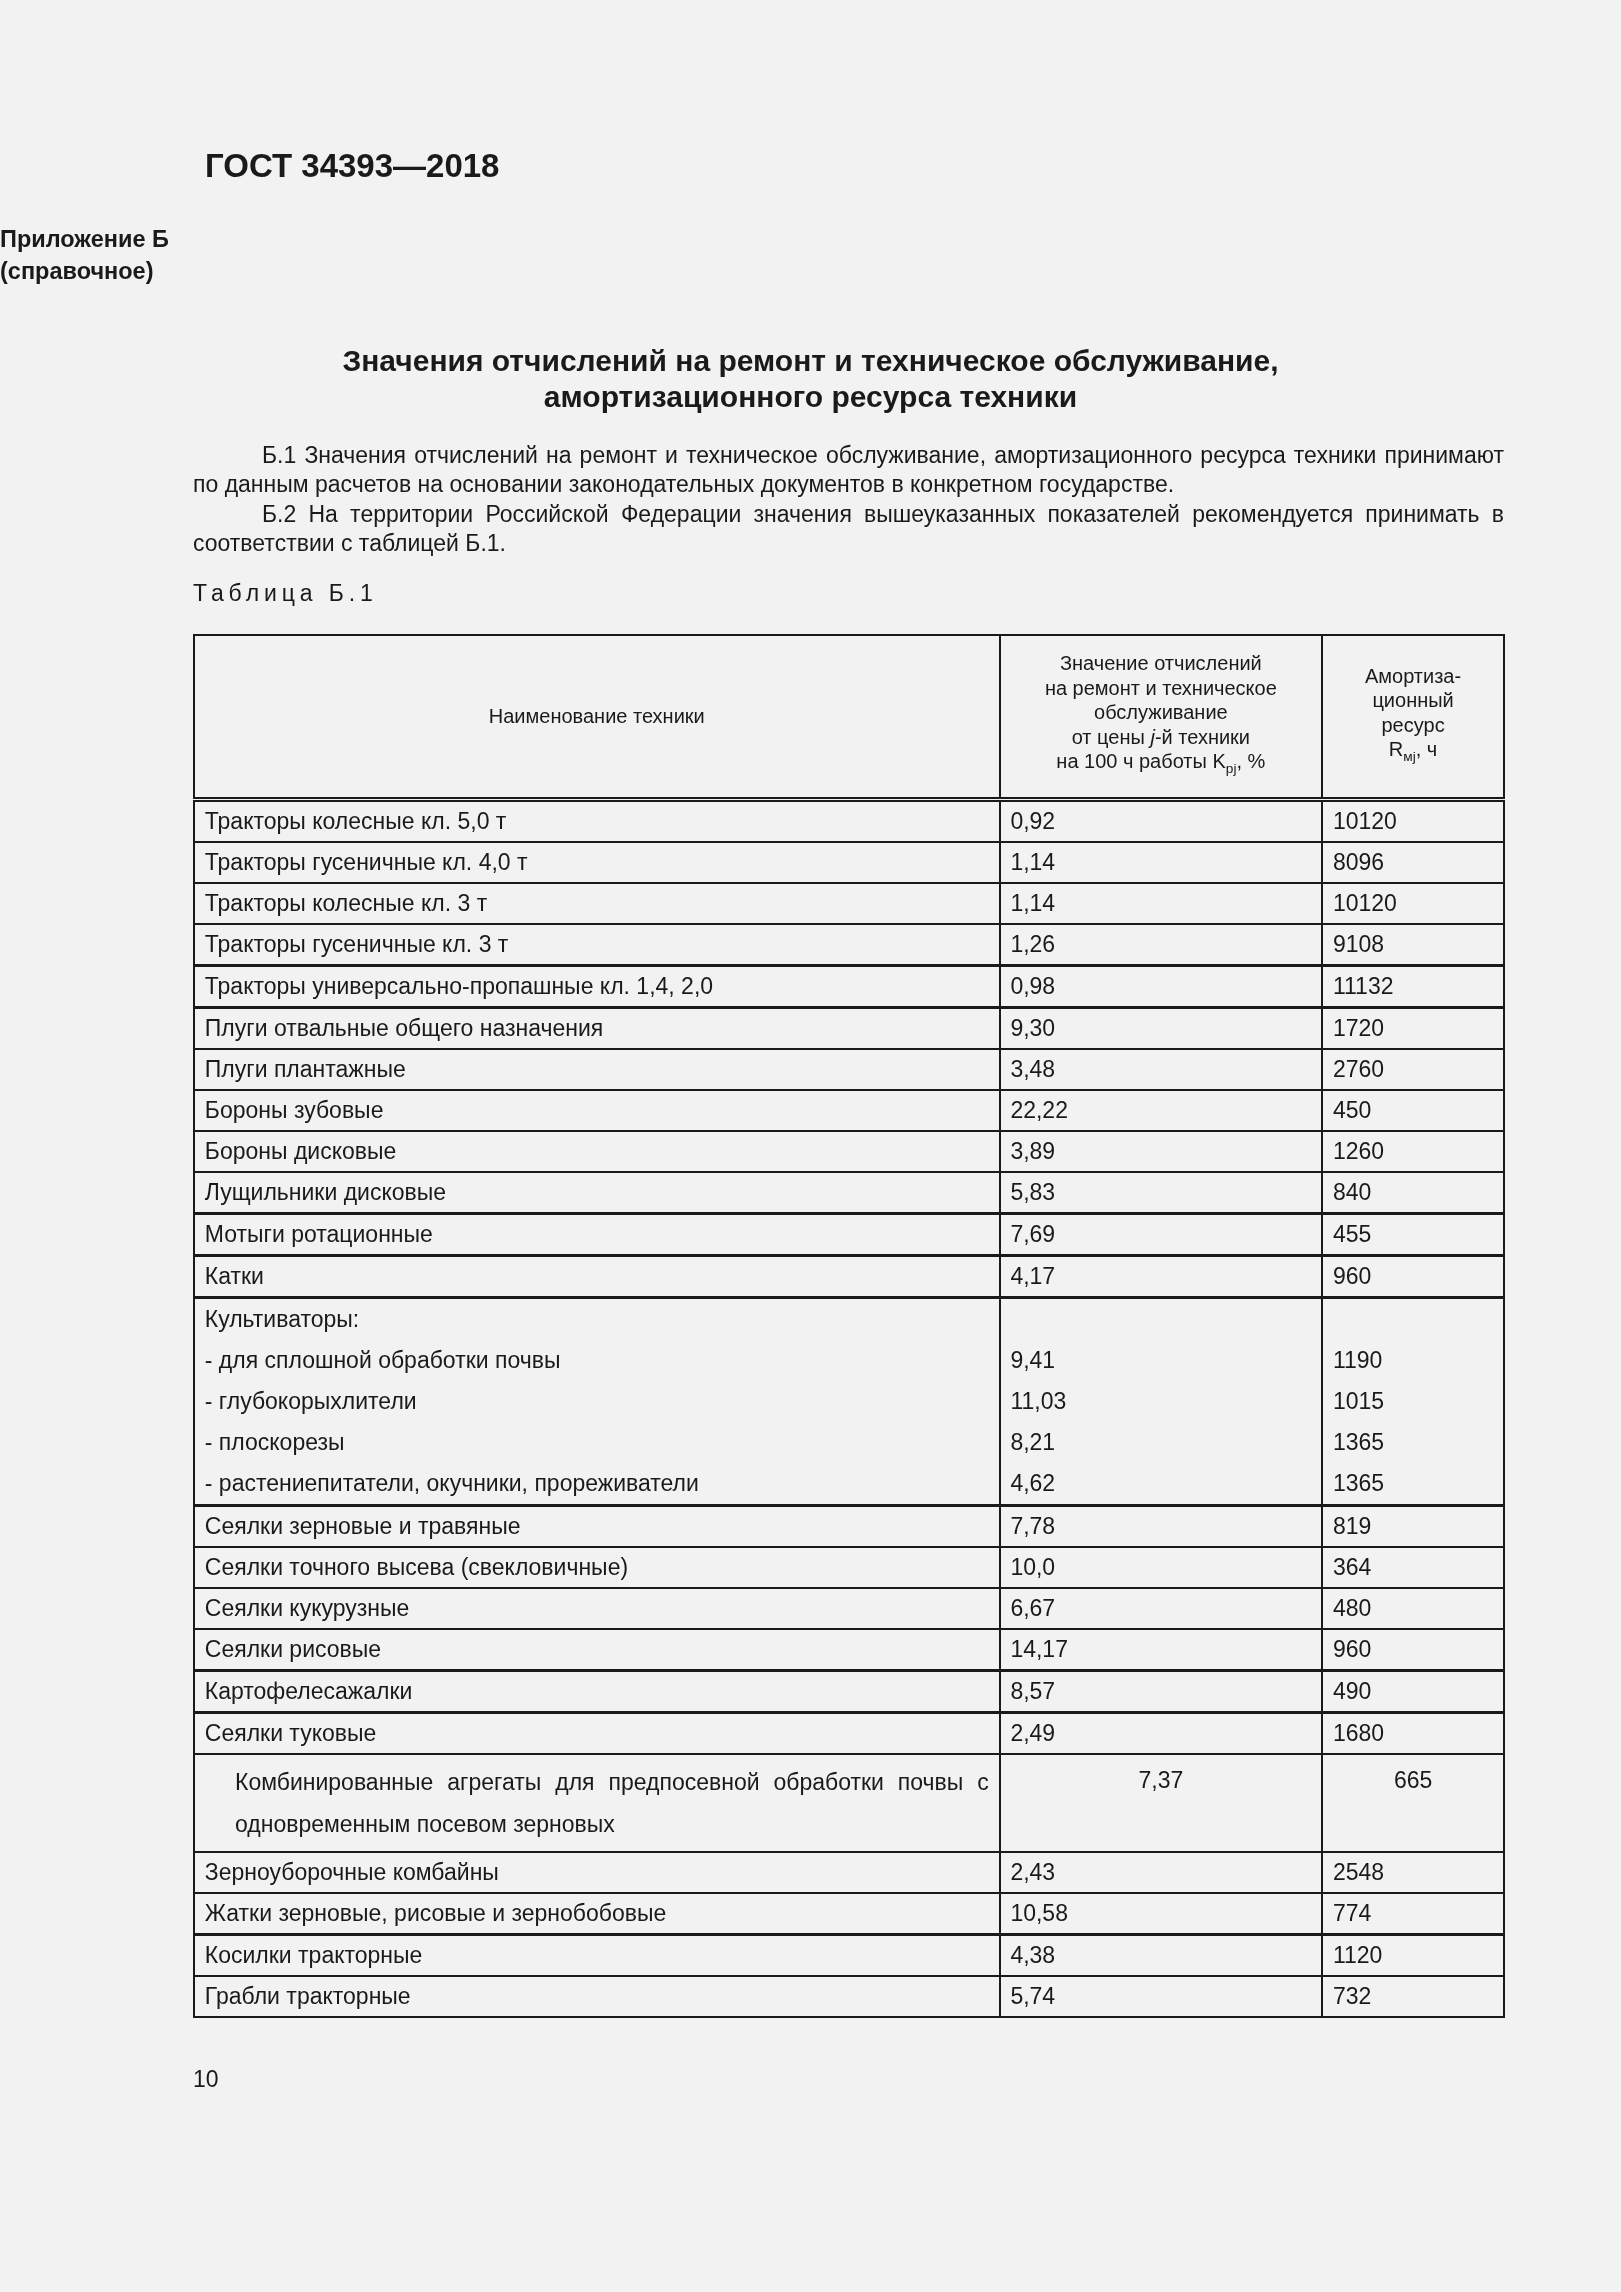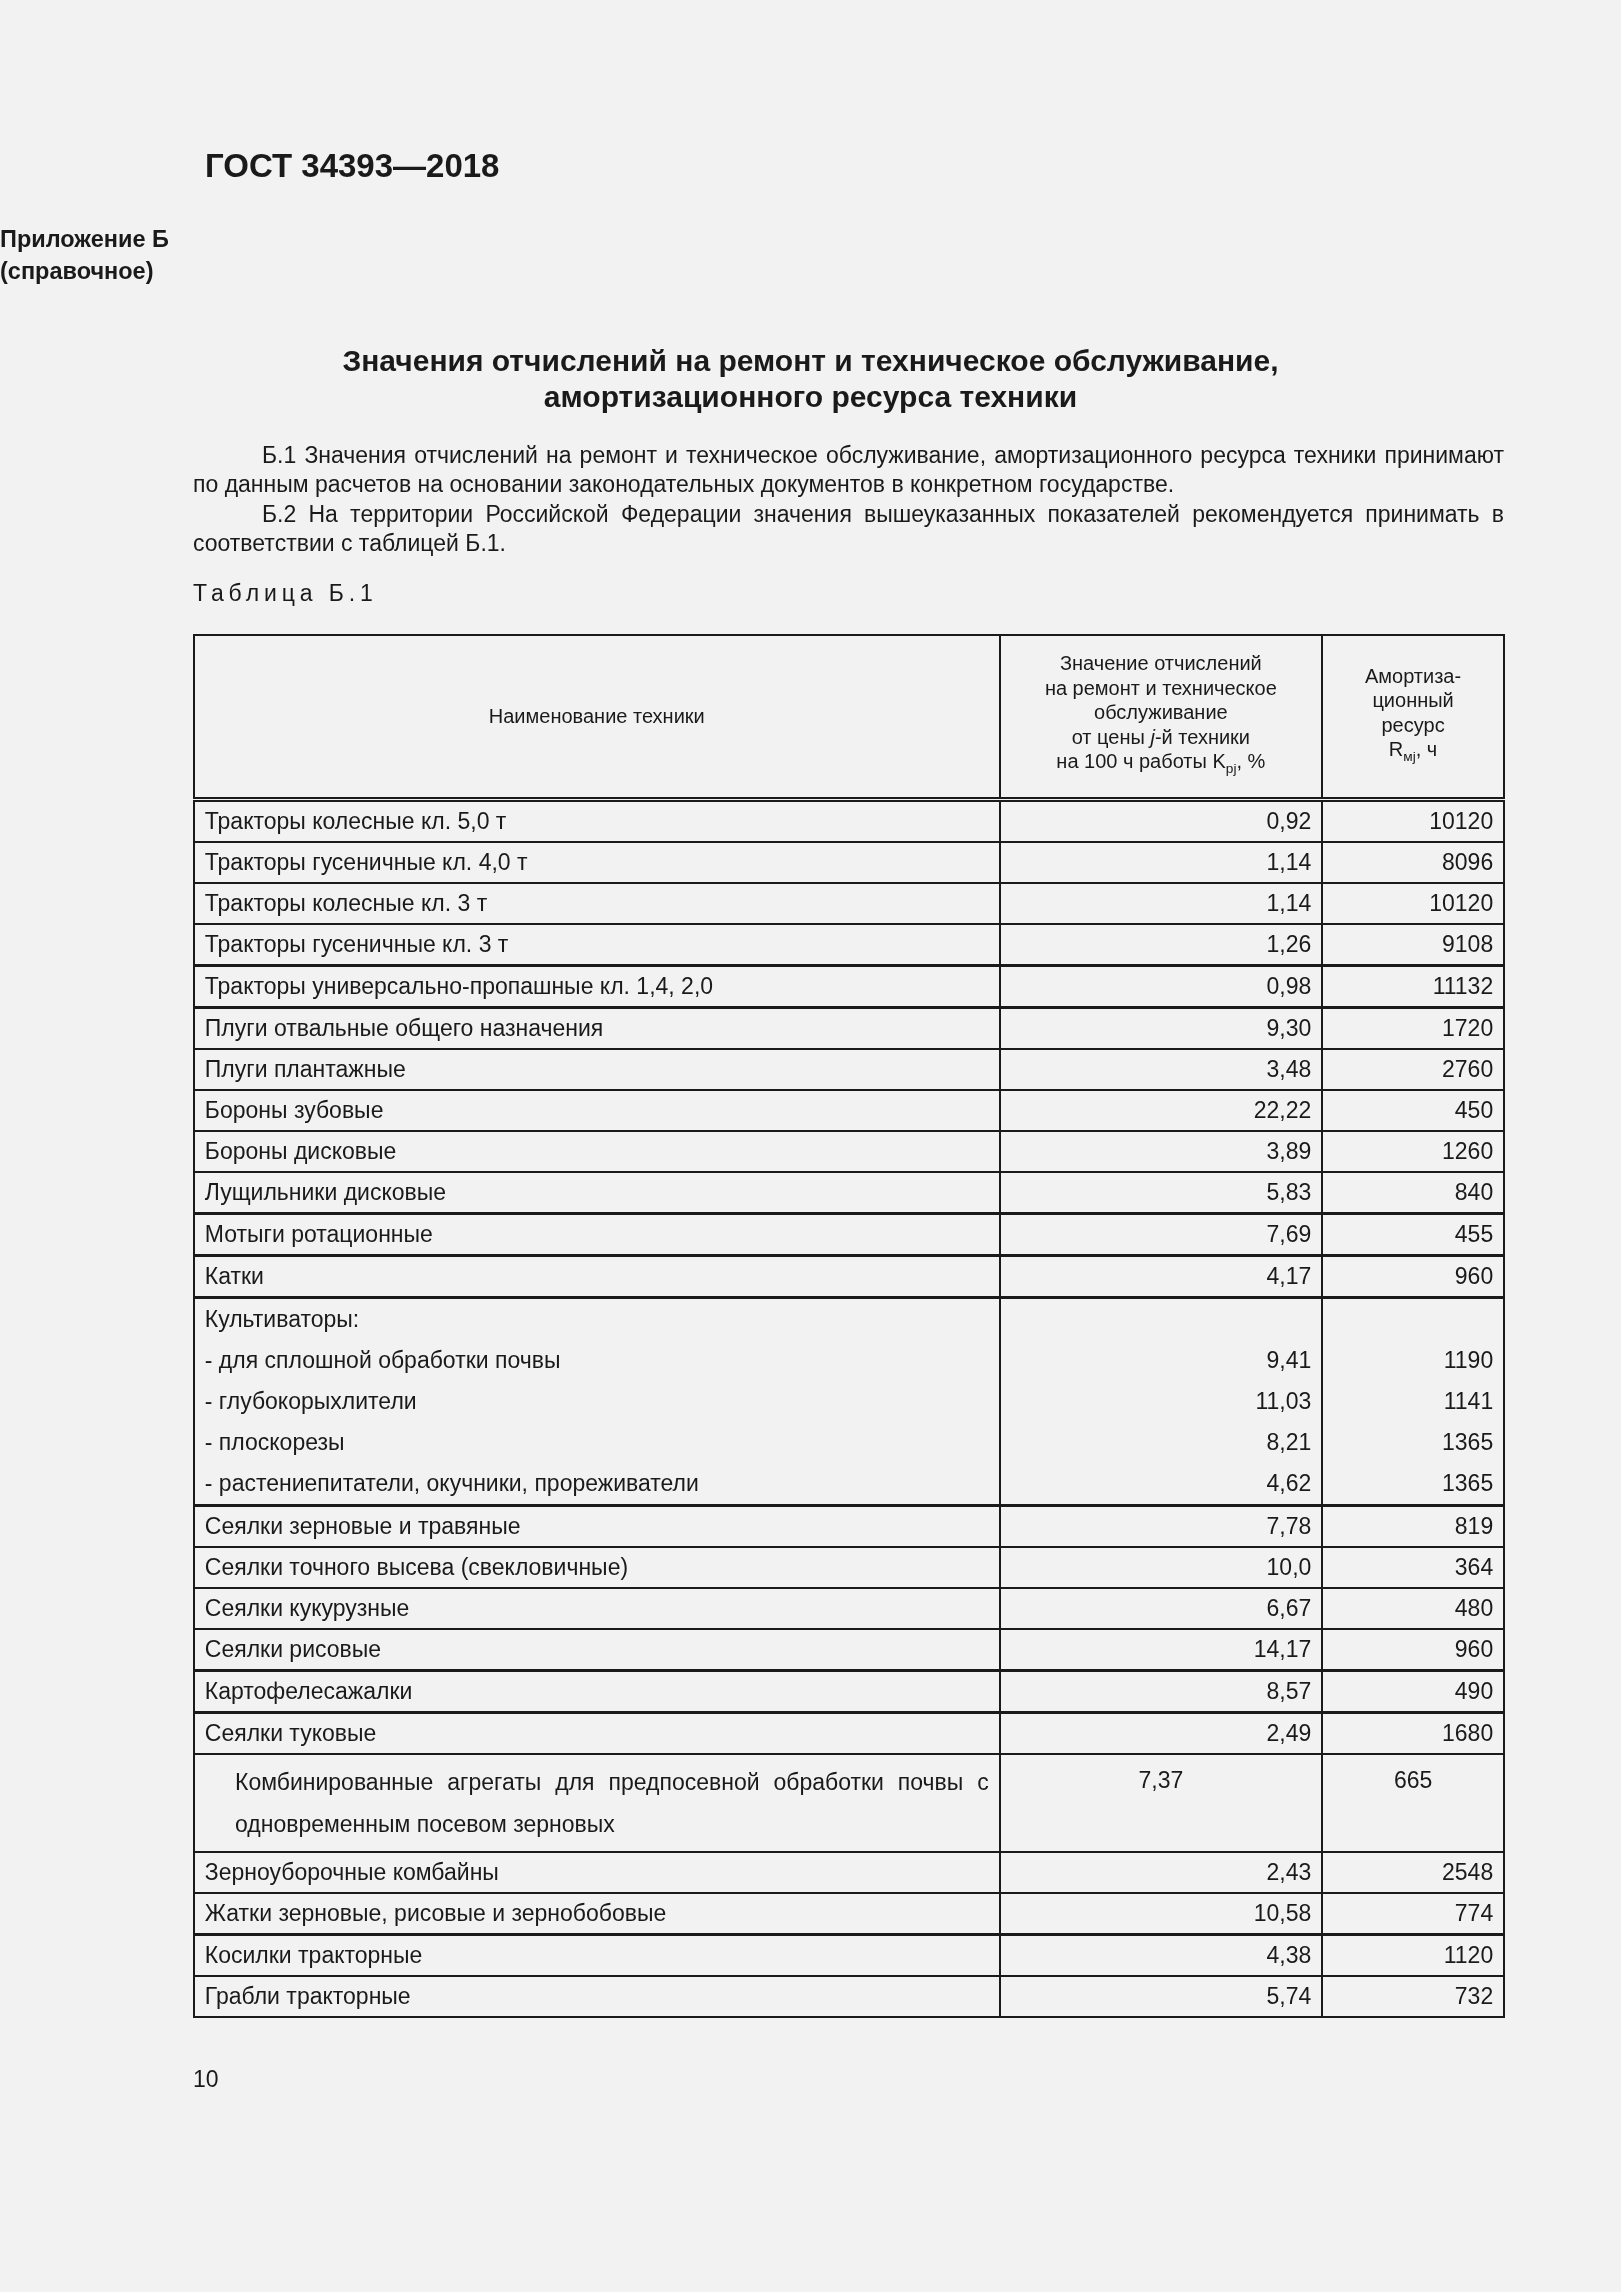--- a/index.html
+++ b/index.html
@@ -7,21 +7,21 @@
   .doc-code { position:absolute; left:205px; top:147px; font-size:33px; font-weight:bold; }
   .appendix { position:absolute; left:0; width:1530px; top:223px; text-align:left; font-size:23.5px; font-weight:bold; line-height:32px; }
   .title { position:absolute; left:0; width:1621px; top:343px; text-align:center; font-size:30px; font-weight:bold; line-height:36px; }
   .para { position:absolute; left:193px; width:1311px; font-size:23px; line-height:29px; text-align:justify; }
   .para p { margin:0; text-indent:69px; }
   .tlabel { position:absolute; left:193px; top:580px; font-size:23px; letter-spacing:4.9px; }
   table { position:absolute; left:193px; top:634px; width:1312px; border-collapse:collapse; font-size:23px; }
   td, th { border:2px solid #1a1a1a; padding:0 9.8px; }
   th { font-weight:normal; font-size:20px; line-height:24.5px; height:161px; border-bottom:5.9px double #1a1a1a; }
   td { height:39px; }
-  td.num { text-align:right; }
+  td.num { text-align:left; }
   td.name { text-align:left;margin-left:22px; }
   col.c1 { width:807px; } col.c2 { width:323px; } col.c3 { width:182px; }
   tr.thick td { border-top:3.4px solid #1a1a1a; }
   td.multi { vertical-align:top; line-height:41px; padding-top:0; }
   td.two { vertical-align:top; line-height:42px; padding-top:5.9px; padding-bottom:5.9px; text-align:justify;padding-left:40px; }
   td.twonum { vertical-align:top; padding-top:11px; line-height:29px; text-align:center; }
   .page-num { position:absolute; left:193px; top:2066px; font-size:23px; }
   sub { font-size:13.7px; }
 </style>
 </head>
@@ -147,21 +147,21 @@
       <td class="num multi">
         <div>&nbsp;</div>
         <div>9,41</div>
         <div>11,03</div>
         <div>8,21</div>
         <div>4,62</div>
       </td>
       <td class="num multi">
         <div>&nbsp;</div>
         <div>1190</div>
-        <div>1141</div>
+        <div>1015</div>
         <div>1365</div>
         <div>1365</div>
       </td>
     </tr>
   </tbody>
   <tbody id="tbody2">
       <tr class="thick">
         <td class="name">Сеялки зерновые и травяные</td>
         <td class="num">7,78</td>
         <td class="num">819</td>

